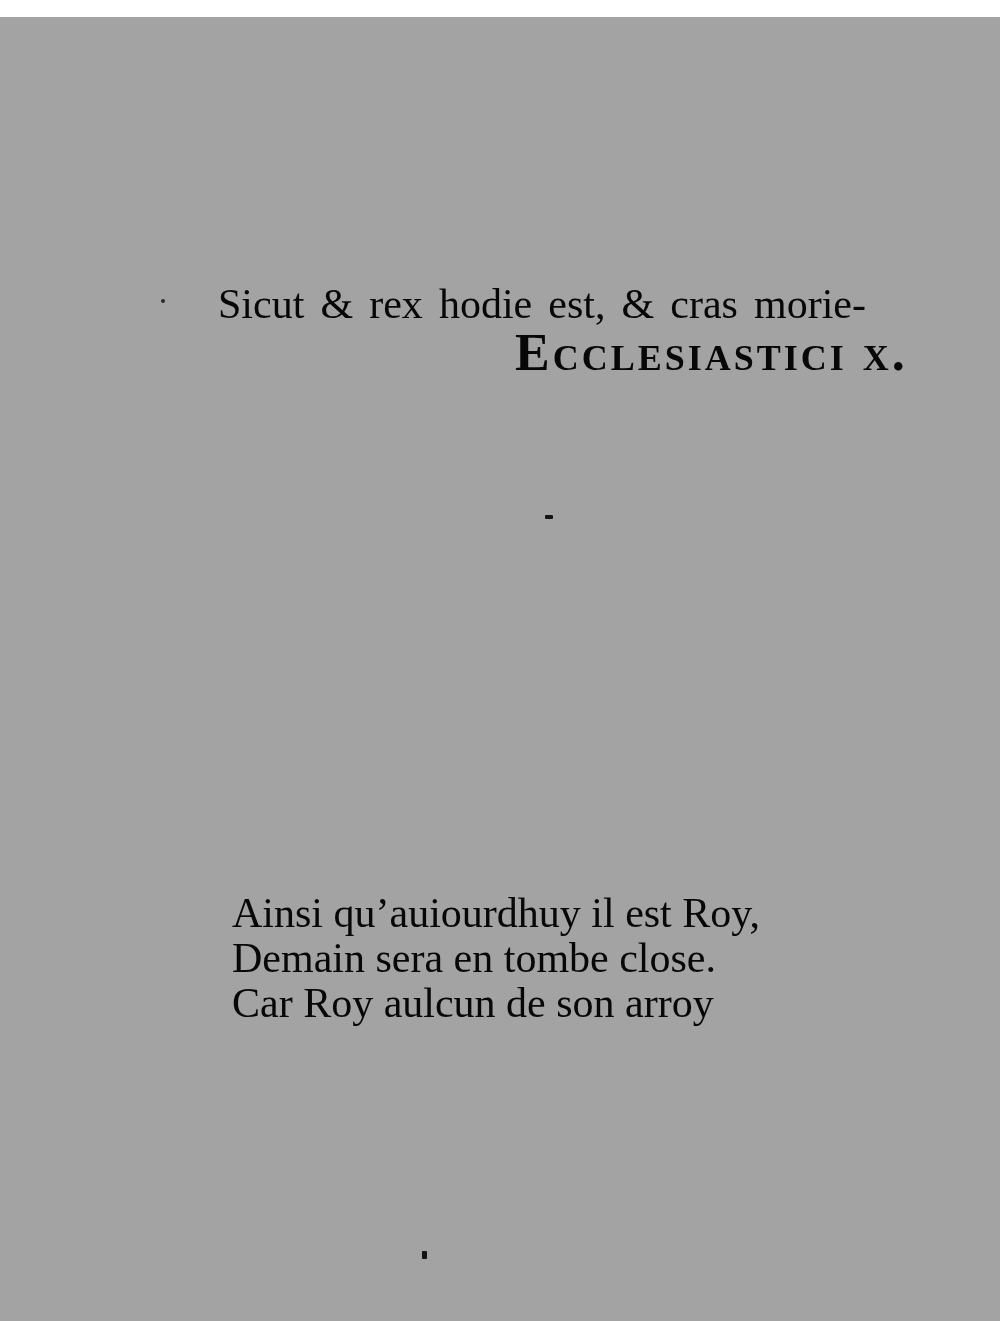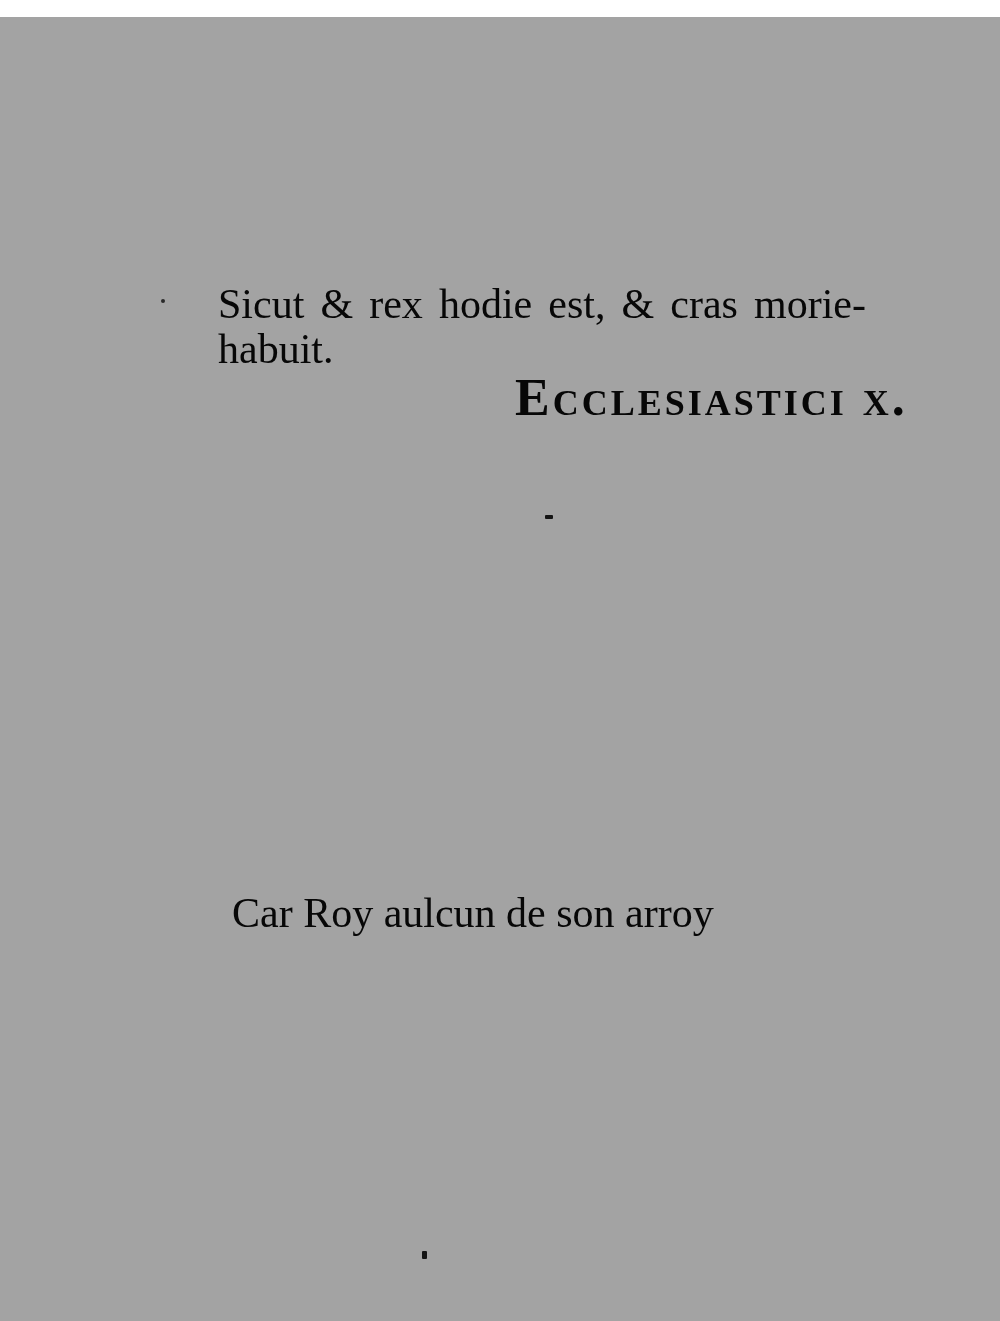--- a/index.html
+++ b/index.html
@@ -56,25 +56,26 @@
   .speck-2 { left: 545px; top: 498px; width: 8px; height: 4px; border-radius: 1px; }
   .speck-3 { left: 422px; top: 1234px; width: 5px; height: 8px; border-radius: 1px; }
 </style>
 </head>
 <body>
 
 <div class="page">
 
   <div class="latin-block">
     <div class="line justified">Sicut &amp; rex hodie est, &amp; cras morie-</div>
-    <div class="line">habuit.</div>
     <div class="attribution">Ecclesiastici x.</div>
   </div>
 
   <div class="french-block">
+    <div class="line">Ainsi qu’auiourdhuy il est Roy,</div>
+    <div class="line">Demain sera en tombe close.</div>
     <div class="line">Car Roy aulcun de son arroy</div>
   </div>
 
   <div class="ink-speck speck-1"></div>
   <div class="ink-speck speck-2"></div>
   <div class="ink-speck speck-3"></div>
 
 </div>
 
 </body></html>

